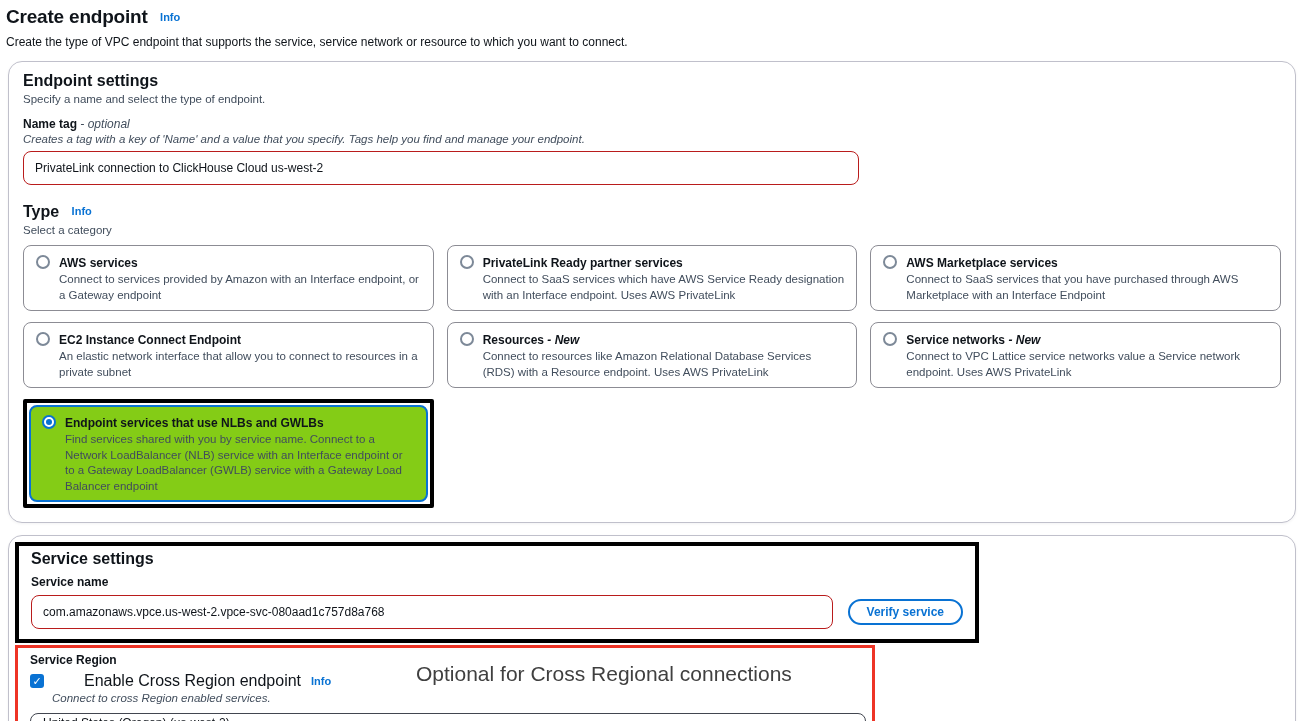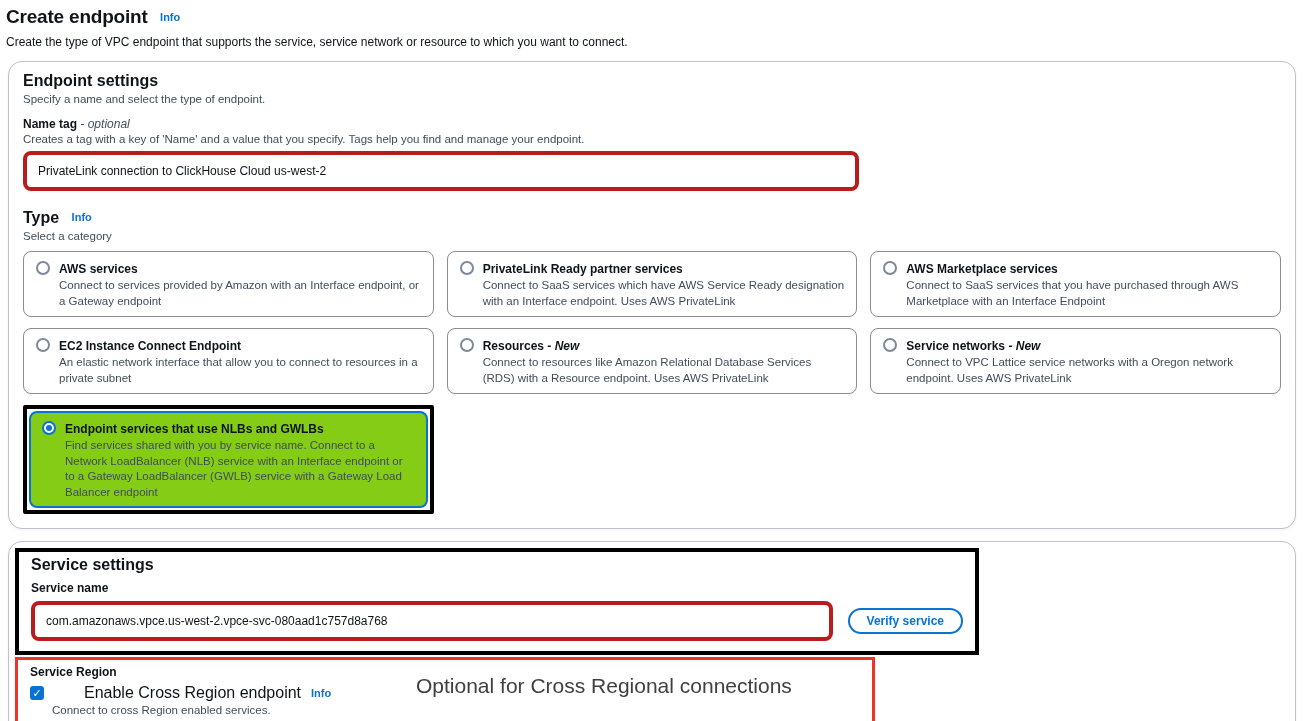--- a/index.html
+++ b/index.html
@@ -14,24 +14,24 @@
 
   .panel { background: #fff; border: 1px solid #c0c0cb; border-radius: 14px;
     box-shadow: 0 1px 3px rgba(0,0,30,.05); margin: 12px 8px 0 8px; }
   .panel-inner { padding: 10px 14px 14px 14px; }
 
   .section-heading { font-size: 16px; font-weight: 700; }
   .section-sub { font-size: 11.5px; color: #414d5c; margin-top: 3px; }
 
   .field-label { font-size: 12px; font-weight: 700; margin-top: 12px; }
   .optional { font-weight: 400; font-style: italic; color: #414d5c; }
-  .field-desc { font-size: 11.5px; color: #414d5c; margin-top: 2px; }
+  .field-desc { font-size: 11.5px; color: #414d5c; margin-top: 2px; font-style: italic; }
 
   .text-input { display: block; width: 836px; height: 24px; margin-top: 6px;
-    border: 4px solid #b91c1c; border-radius: 8px; padding: 16px 11px; font-size: 12px;
+    border: 1px solid #b91c1c; border-radius: 8px; padding: 16px 11px; font-size: 12px;
     font-family: "Liberation Sans", sans-serif; color: #0f141a; background: #fff; }
 
   .type-heading { margin-top: 18px; }
   .cards-grid { display: grid; grid-template-columns: repeat(3, 1fr); gap: 11px 13px; margin-top: 9px; }
   .option-card { border: 1px solid #8c8c94; border-radius: 8px; background: #fff;
     padding: 7px 12px; display: flex; gap: 9px; min-height: 52px; cursor: pointer; }
   .option-card .texts { flex: 1; }
   .card-title { font-size: 12px; font-weight: 700; }
   .card-title .new-suffix { font-style: italic; }
   .card-desc { font-size: 11.5px; color: #414d5c; line-height: 1.35; margin-top: 1px; }
@@ -133,21 +133,21 @@
         <span class="texts">
           <span class="card-title"><span>Resources</span><span class="new-suffix"> - New</span></span>
           <div class="card-desc">Connect to resources like Amazon Relational Database Services (RDS) with a Resource endpoint. Uses AWS PrivateLink</div>
         </span>
       </div>
 
       <div class="option-card">
         <span class="radio"></span>
         <span class="texts">
           <span class="card-title"><span>Service networks</span><span class="new-suffix"> - New</span></span>
-          <div class="card-desc">Connect to VPC Lattice service networks with a Oregon network endpoint. Uses AWS PrivateLink</div>
+          <div class="card-desc">Connect to VPC Lattice service networks value a Service network endpoint. Uses AWS PrivateLink</div>
         </span>
       </div>
 
       <div class="selected-wrap">
         <div class="option-card selected">
           <span class="radio checked"></span>
           <span class="texts">
             <span class="card-title"><span>Endpoint services that use NLBs and GWLBs</span></span>
             <div class="card-desc">Find services shared with you by service name. Connect to a Network LoadBalancer (NLB) service with an Interface endpoint or to a Gateway LoadBalancer (GWLB) service with a Gateway Load Balancer endpoint</div>
           </span>

